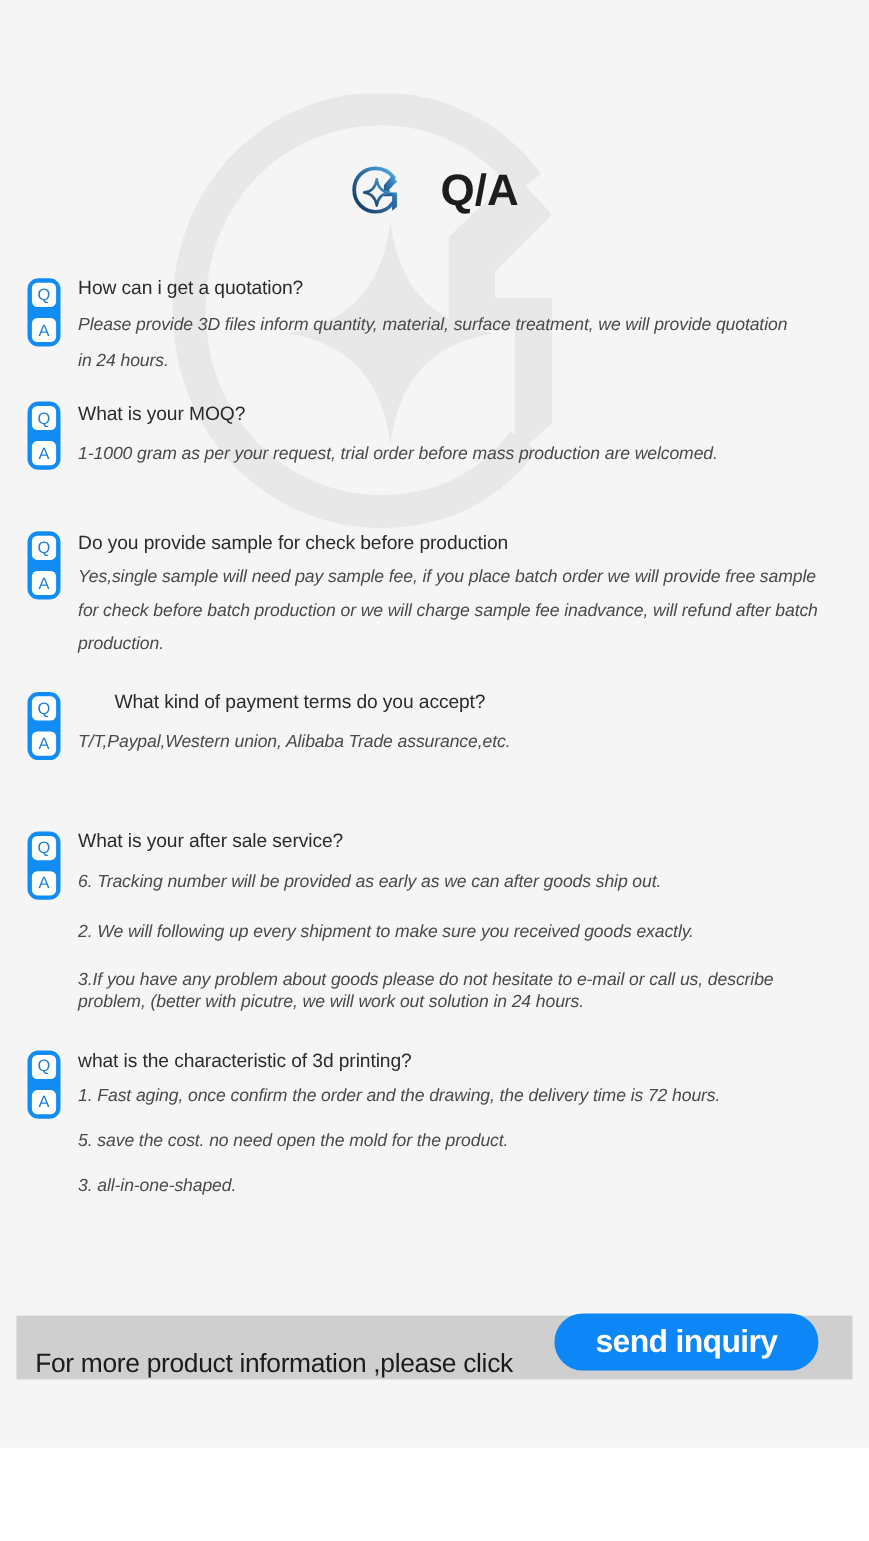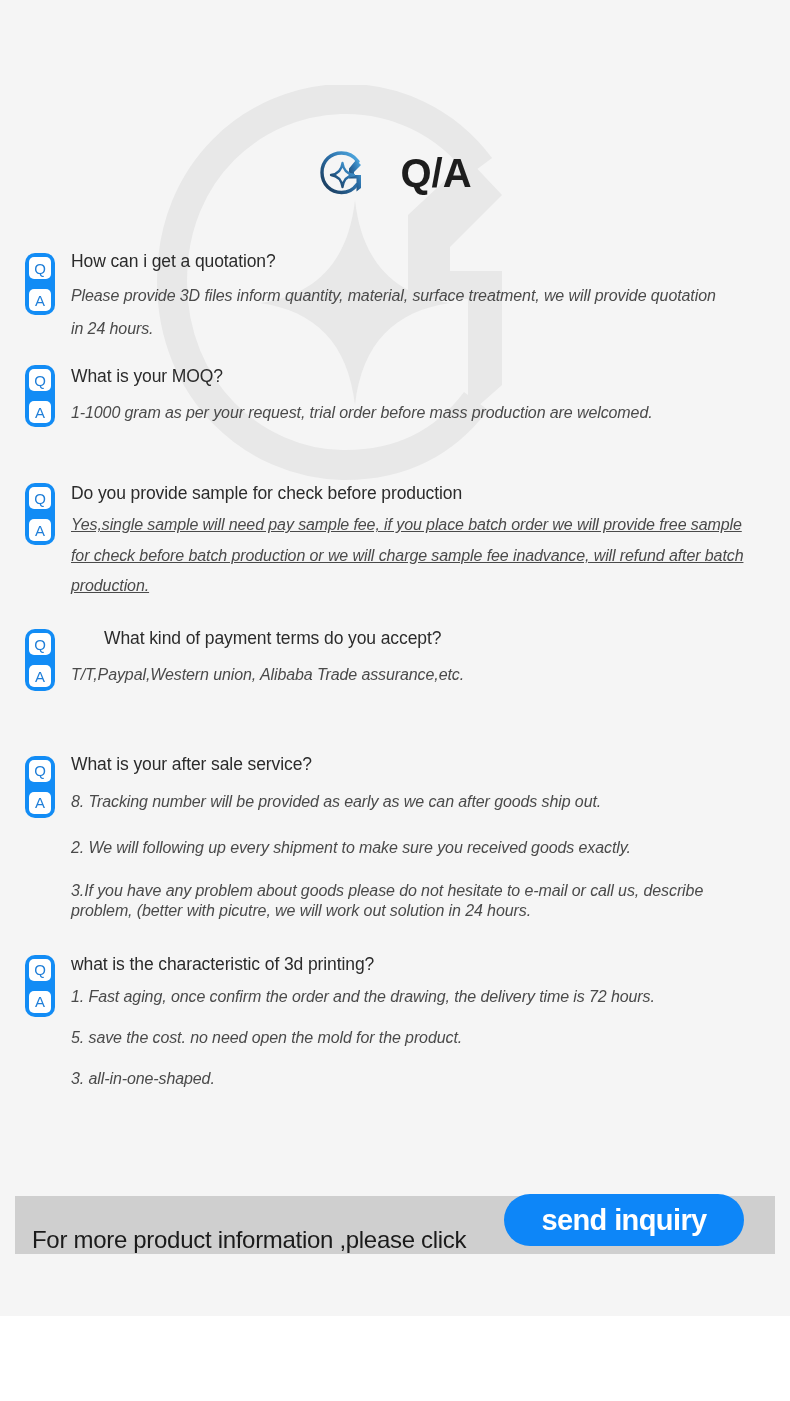--- a/index.html
+++ b/index.html
@@ -114,21 +114,21 @@
   .faq-answer {
     font-size: 16px;
     font-style: italic;
     color: #4a4a4a;
     line-height: 1.45;
     margin: 0 0 4px 0;
     letter-spacing: -0.1px;
     max-width: 690px;
   }
   .faq-answer.tight { line-height: 1.25; }
-  .faq-answer.wide  { line-height: 1.9; text-decoration: underline; }
+  .faq-answer.wide  { line-height: 1.9; }
   .faq-answer.roomy { line-height: 2.05; }
 
   
   .cta-bar {
     position: absolute;
     left: 15px;
     top: 1196px;
     width: 760px;
     height: 58px;
     background: #cfcfcf;
@@ -232,21 +232,21 @@
       <p class="faq-question" style="margin-bottom:12px;margin-left:33px;">What kind of payment terms do you accept?</p>
       <p class="faq-answer">T/T,Paypal,Western union, Alibaba Trade assurance,etc.</p>
     </div>
 
     <div class="faq-item" style="margin-bottom:28px;">
       <div class="qa-badge" style="top:7px;">
         <span class="qa-chip">Q</span>
         <span class="qa-chip">A</span>
       </div>
       <p class="faq-question" style="margin-bottom:14px;">What is your after sale service?</p>
-      <p class="faq-answer" style="margin-bottom:22px;">8. Tracking number will be provided as early as we can after goods ship out.</p>
+      <p class="faq-answer" style="margin-bottom:22px;">6. Tracking number will be provided as early as we can after goods ship out.</p>
       <p class="faq-answer" style="margin-bottom:22px;">2. We will following up every shipment to make sure you received goods exactly.</p>
       <p class="faq-answer tight" style="max-width:690px;">3.If you have any problem about goods please do not hesitate to e-mail or call us, describe problem, (better with picutre, we will work out solution in 24 hours.</p>
     </div>
 
     <div class="faq-item">
       <div class="qa-badge" style="top:6px;">
         <span class="qa-chip">Q</span>
         <span class="qa-chip">A</span>
       </div>
       <p class="faq-question" style="margin-bottom:8px;">what is the characteristic of 3d printing?</p>

